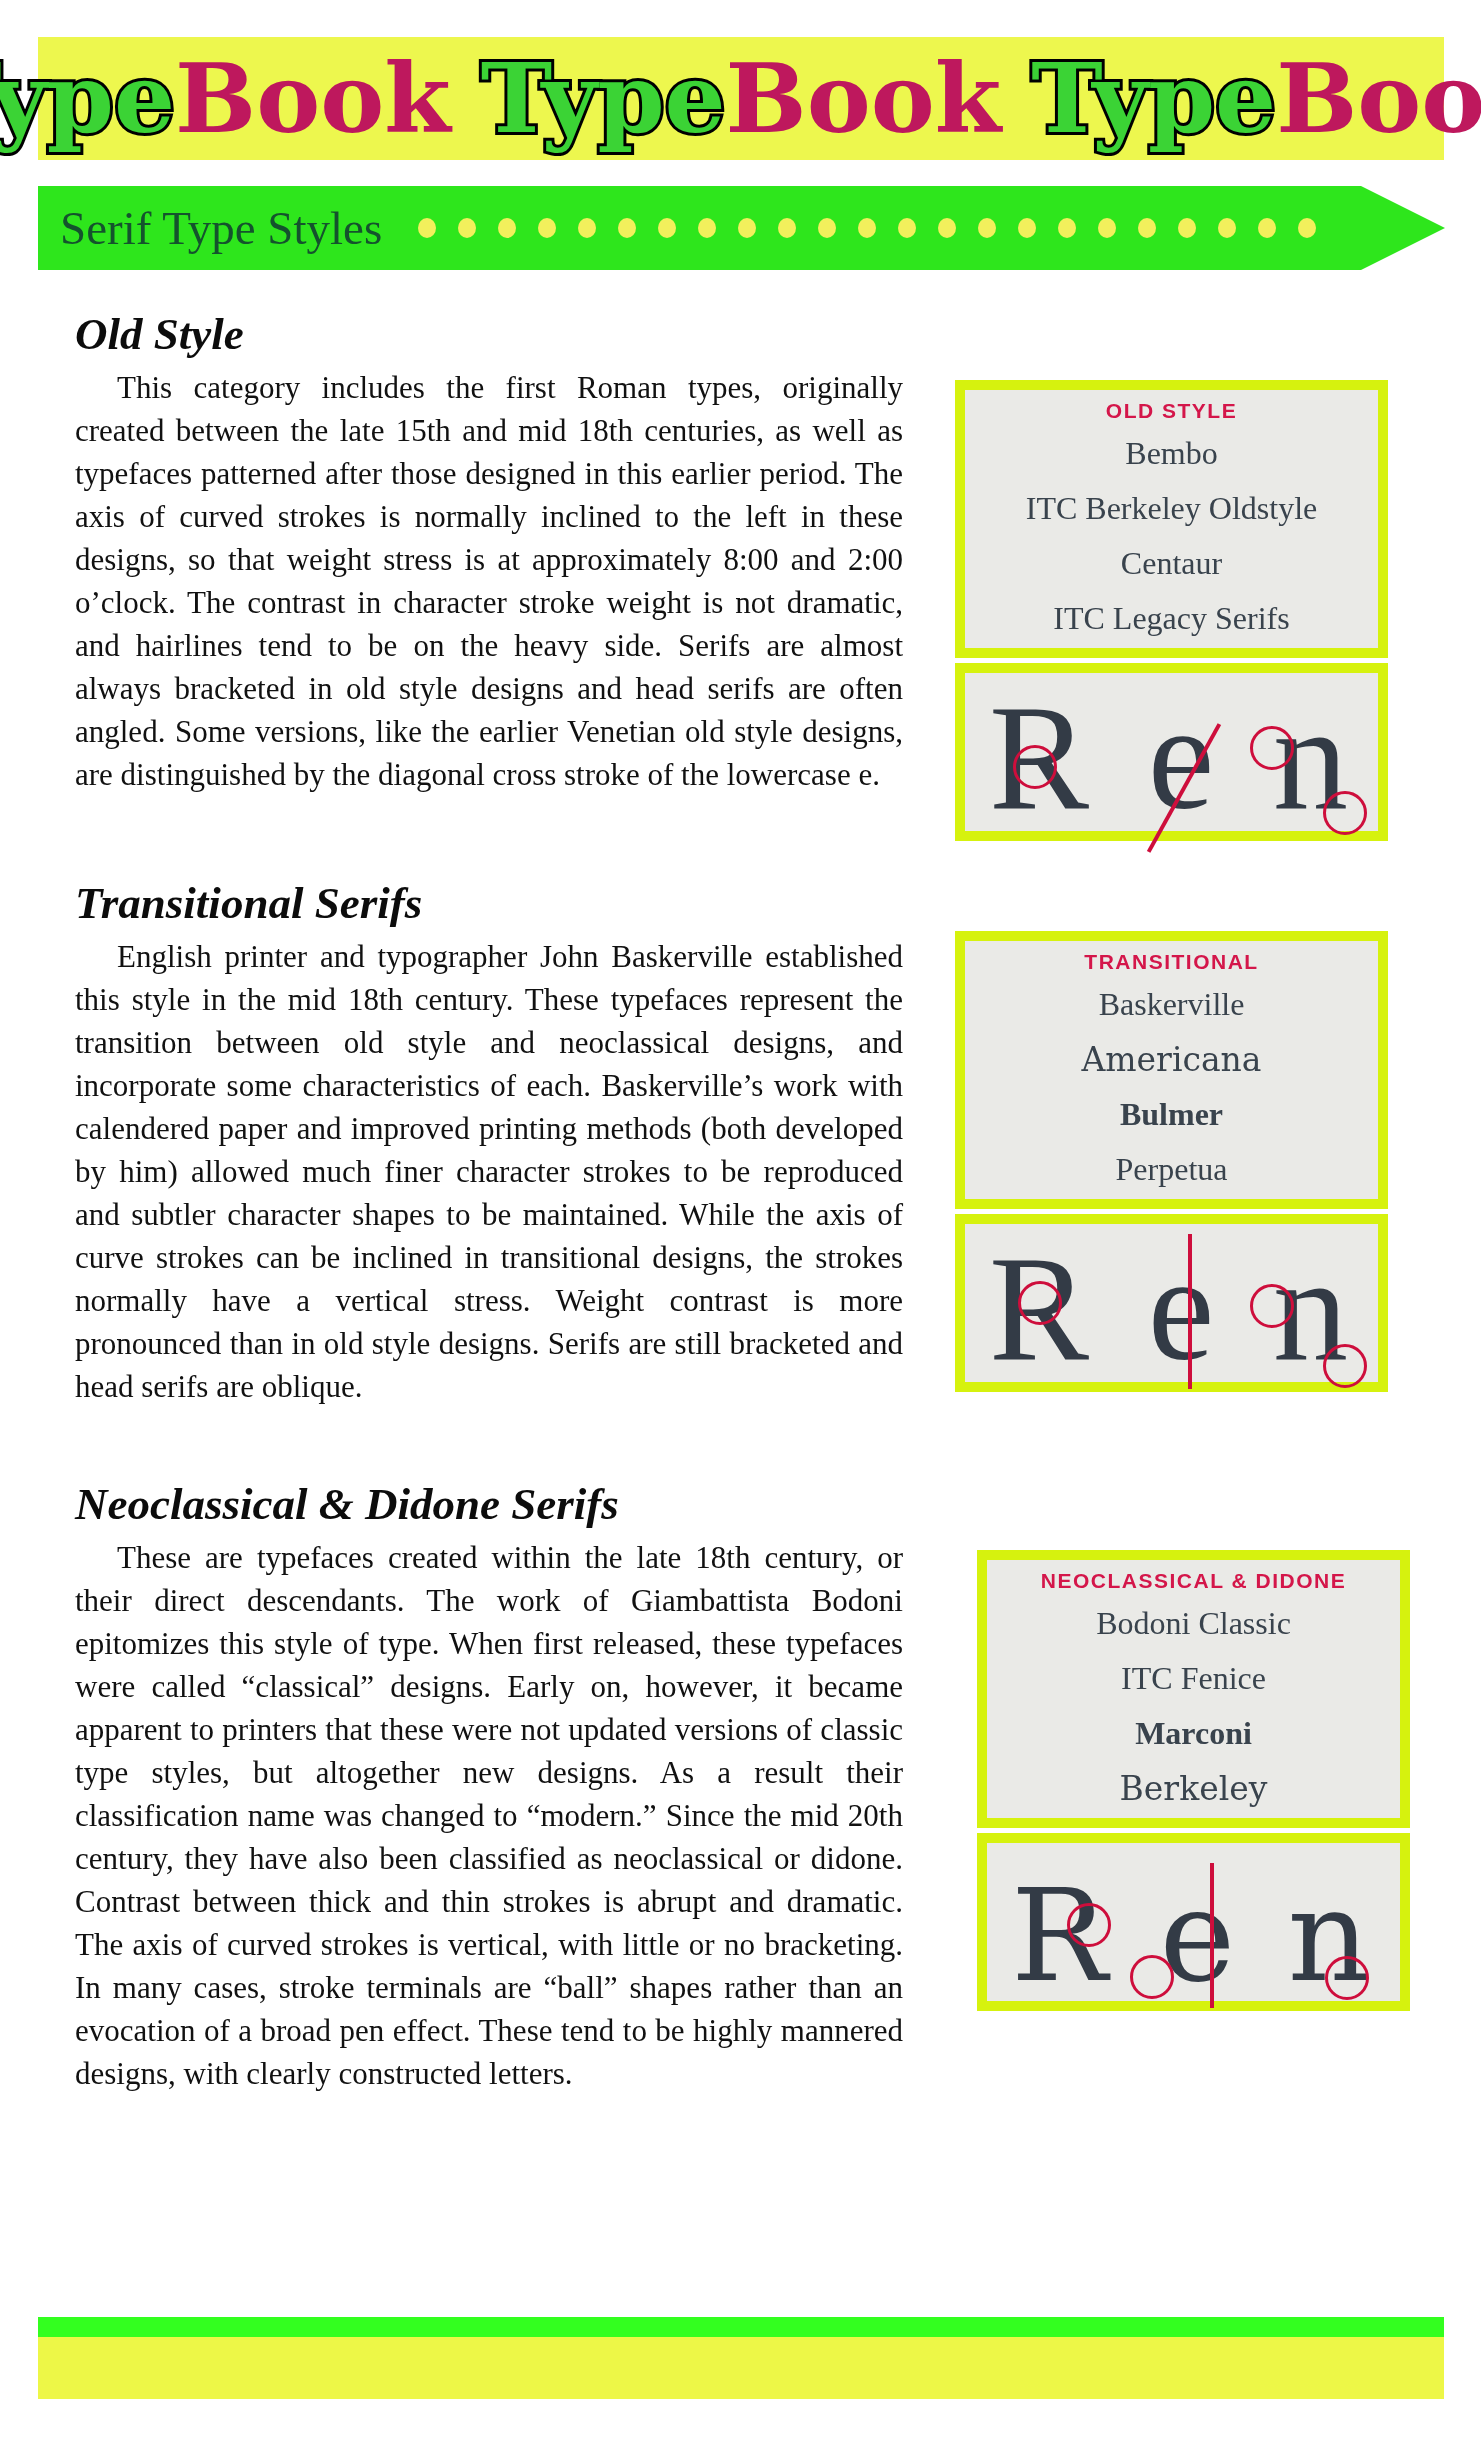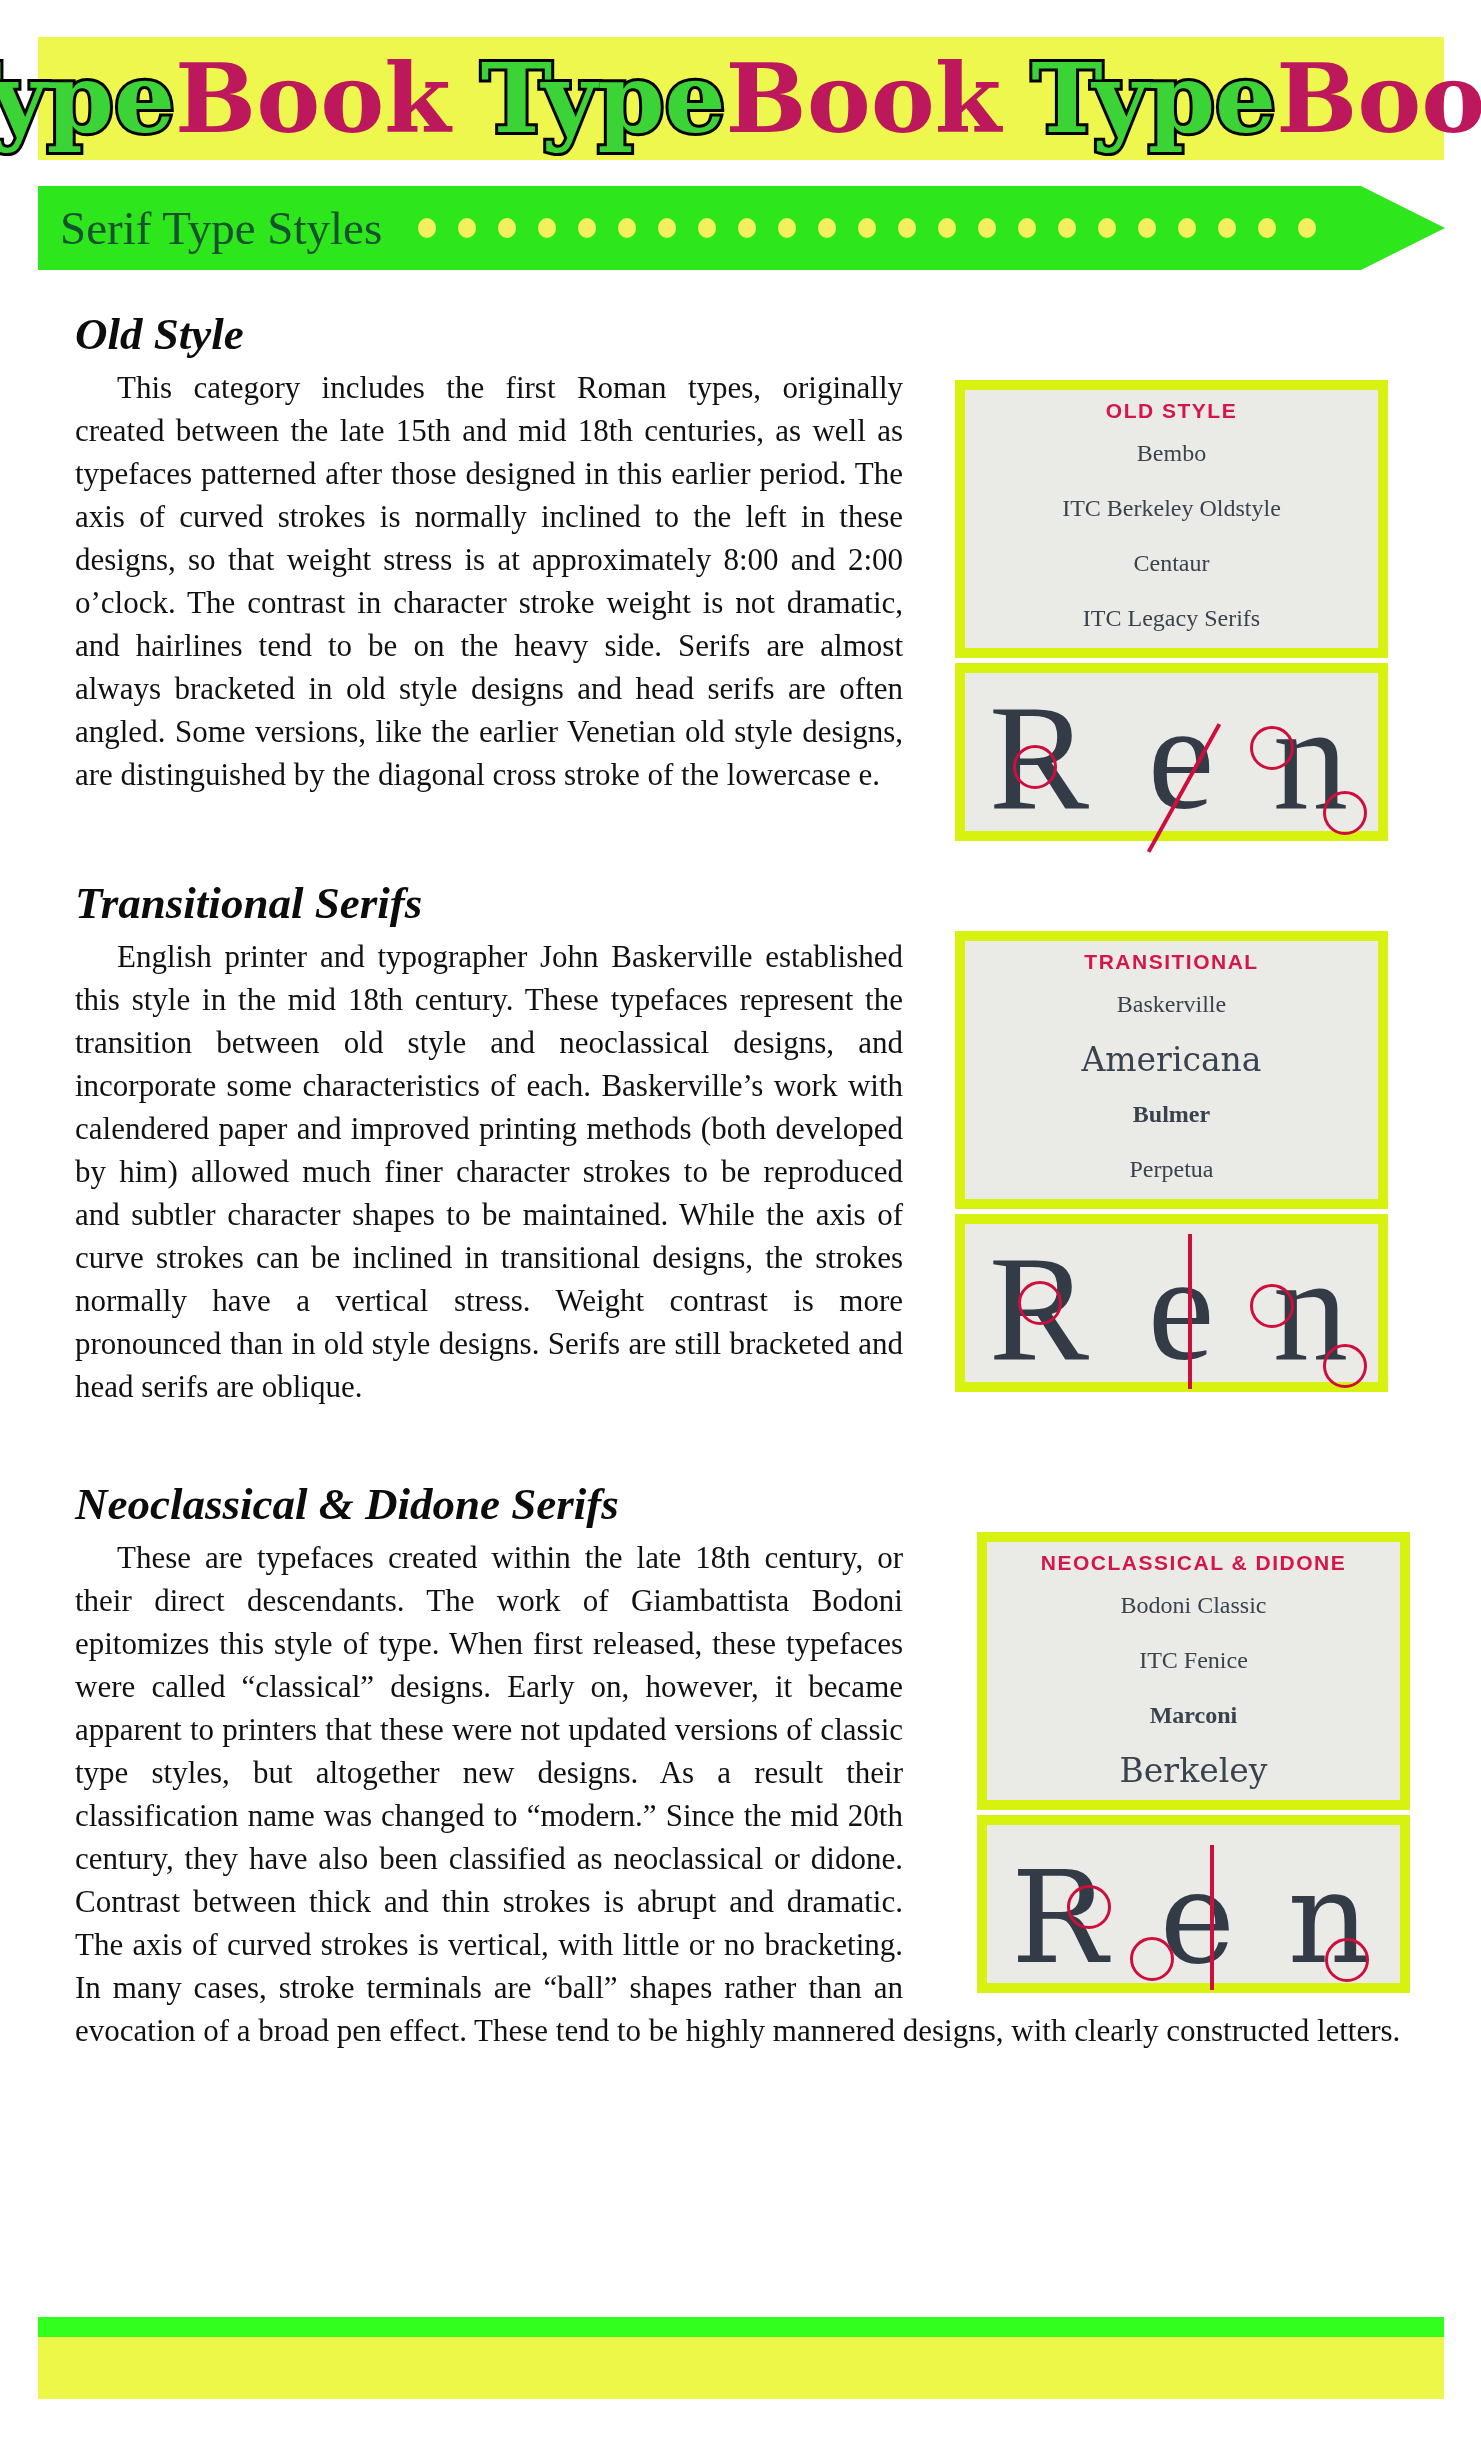--- a/index.html
+++ b/index.html
@@ -51,29 +51,29 @@
   }
   p.body {
     font-size:31px; line-height:43px; text-align:justify; text-indent:42px;
     color:#111111;
   }
 
   
   .specimen { float:right; width:433px; margin-left:52px; margin-right:56px; }
   .sec-0 .specimen { margin-top:72px; }
   .sec-1 .specimen { margin-top:54px; }
-  .sec-2 .specimen { margin-top:54px;padding-left:22px; }
+  .sec-2 .specimen { margin-top:72px;padding-left:22px; }
   .spec-frame { border:10px solid #D6F20E; background:#EAEAE7; }
   .names-box { width:433px; height:278px; text-align:center; padding-top:8px; }
   .spec-label {
     font-family:"Liberation Sans", sans-serif; font-weight:bold;
     font-size:21px; letter-spacing:1.5px; color:#D4164A; line-height:26px;
     margin-bottom:2px;
   }
-  .name { font-size:24px; line-height:55px; color:#39434D; }
+  .name { font-size:32px; line-height:55px; color:#39434D; }
   .sec-1 .name.n-0 { font-family:"DejaVu Serif", serif; font-size:33px; }
   .sec-1 .name.n-2 { font-weight:bold; }
   .sec-2 .name.n-2 { font-weight:bold; }
   .sec-2 .name.n-3 { font-family:"DejaVu Serif", serif; font-size:33px; }
 
   .ren-box { width:433px; height:178px; margin-top:5px; position:relative; }
   .ren-letters {
     position:absolute; left:0; top:0; right:0; bottom:0;
     display:flex; justify-content:space-between; align-items:flex-end;
     padding:0 30px 10px 24px; font-size:150px; line-height:0.85; color:#333B46;

